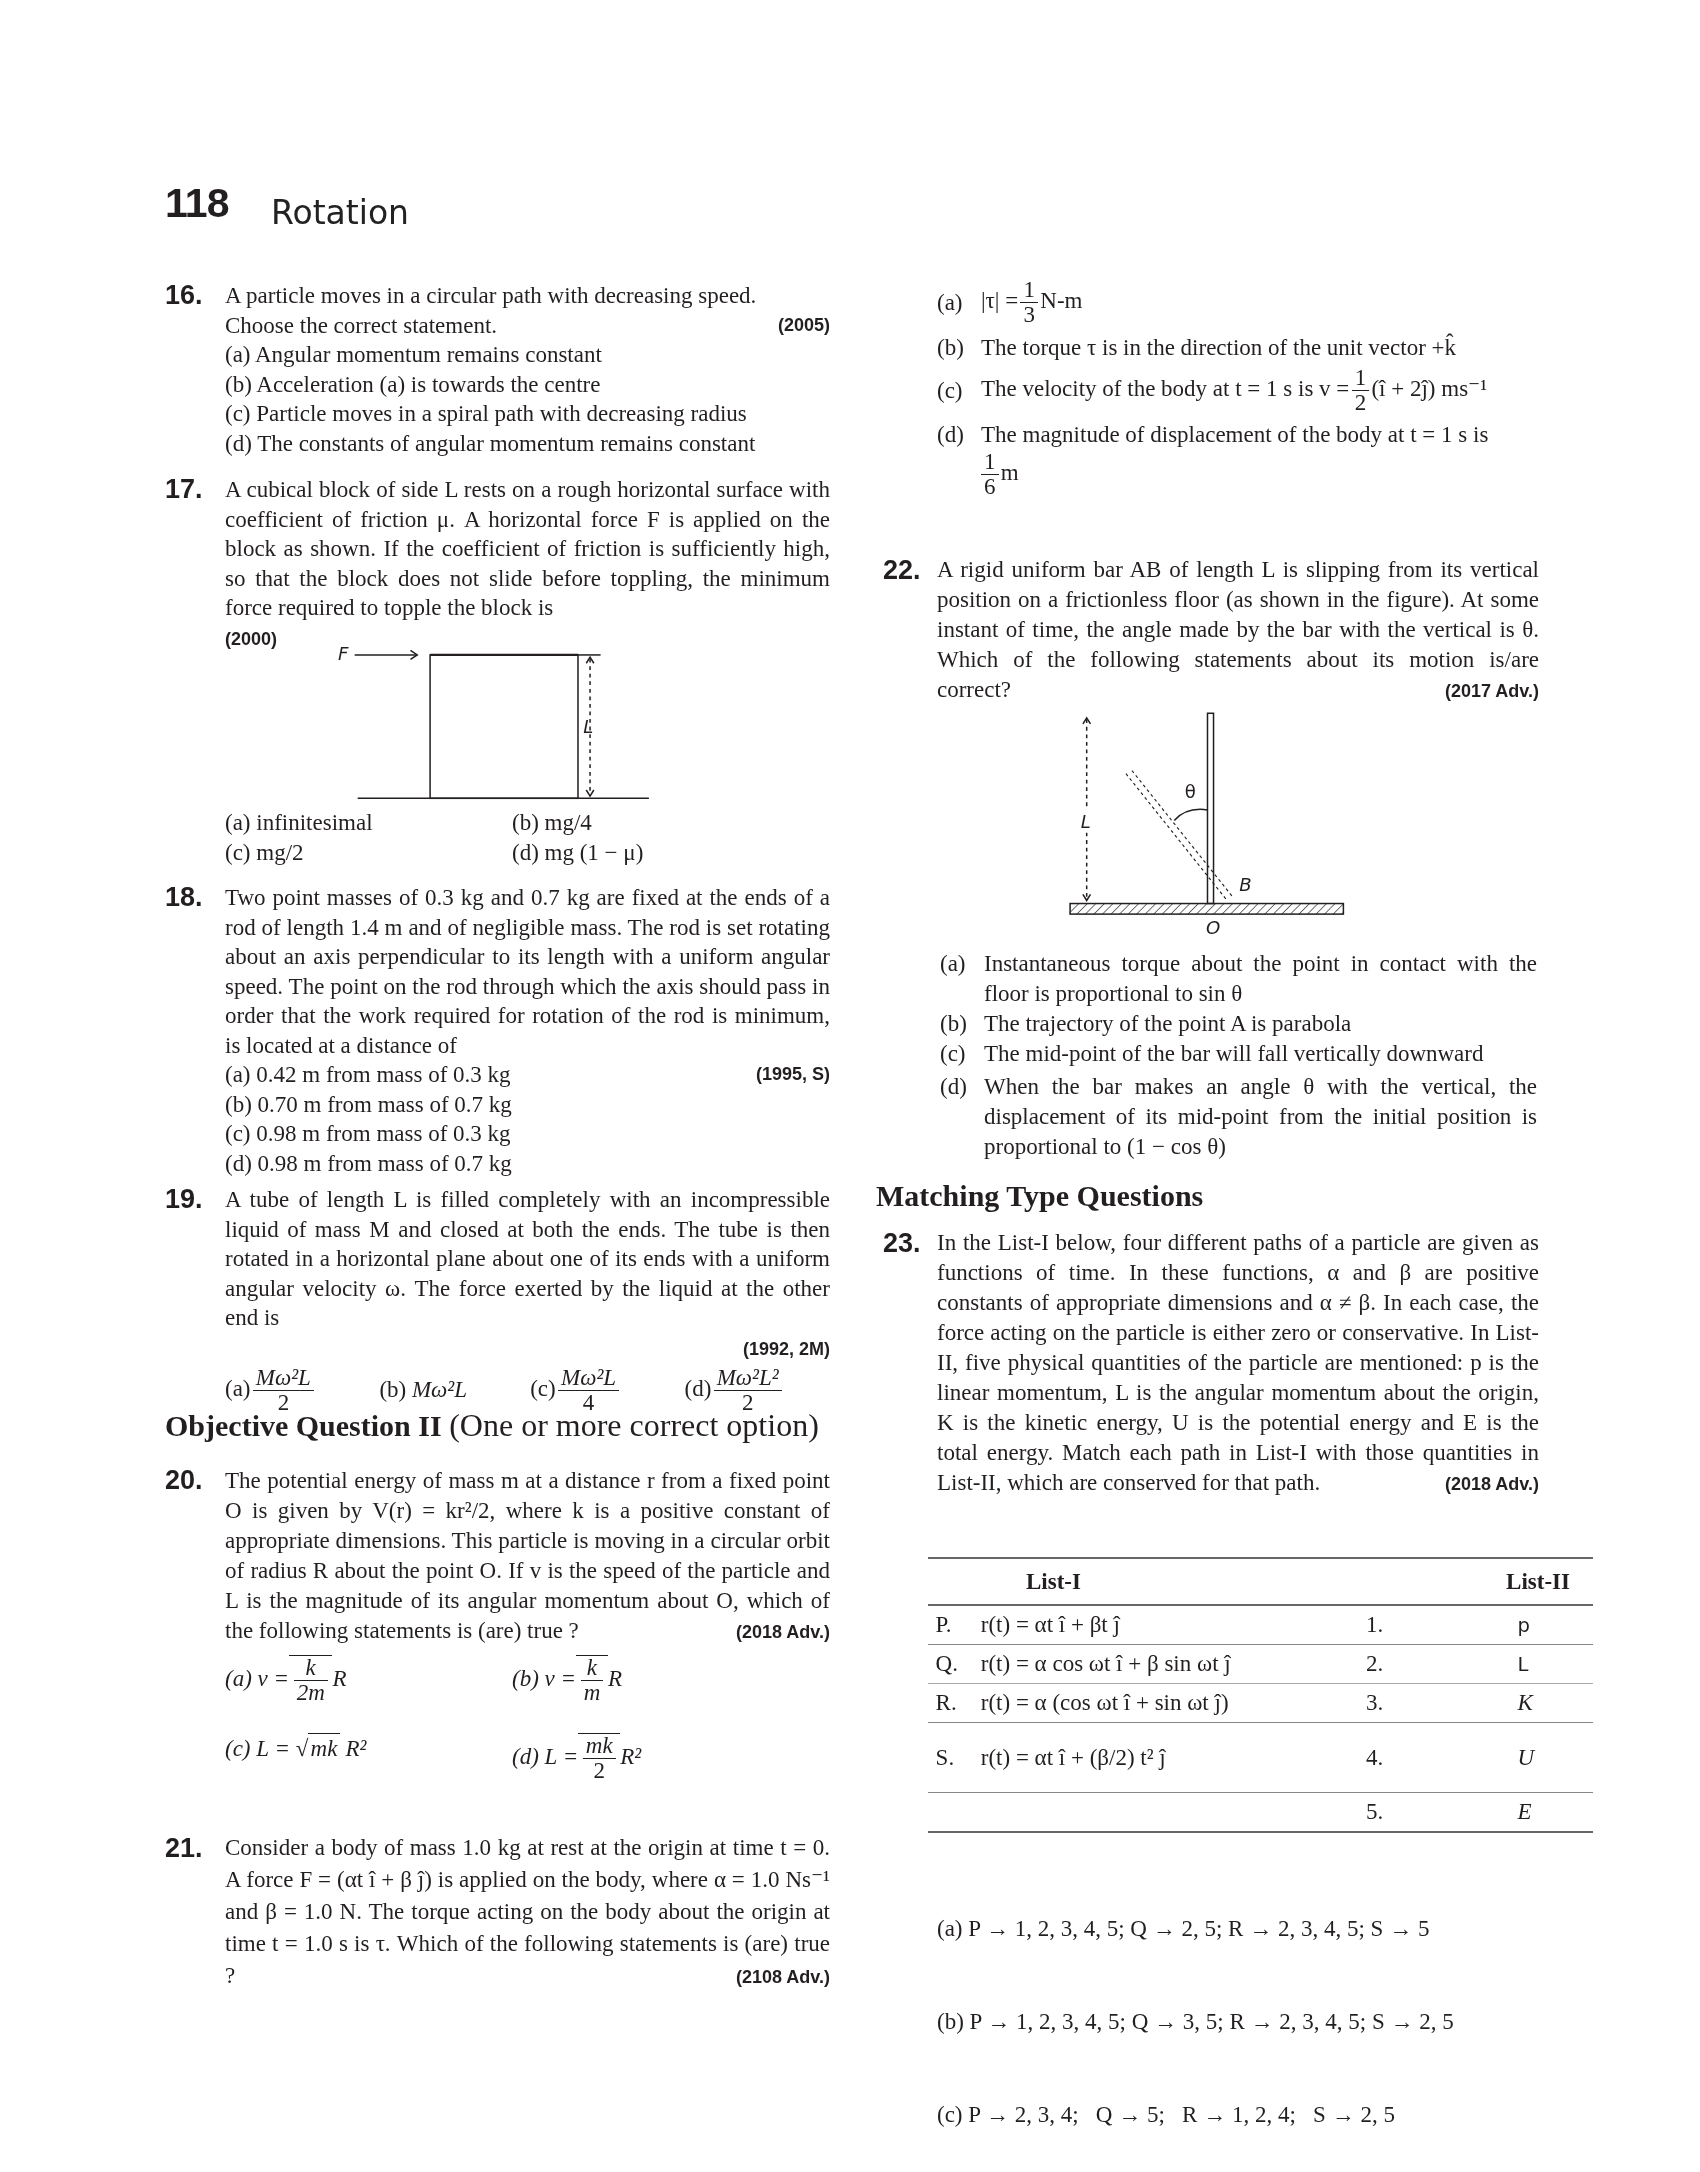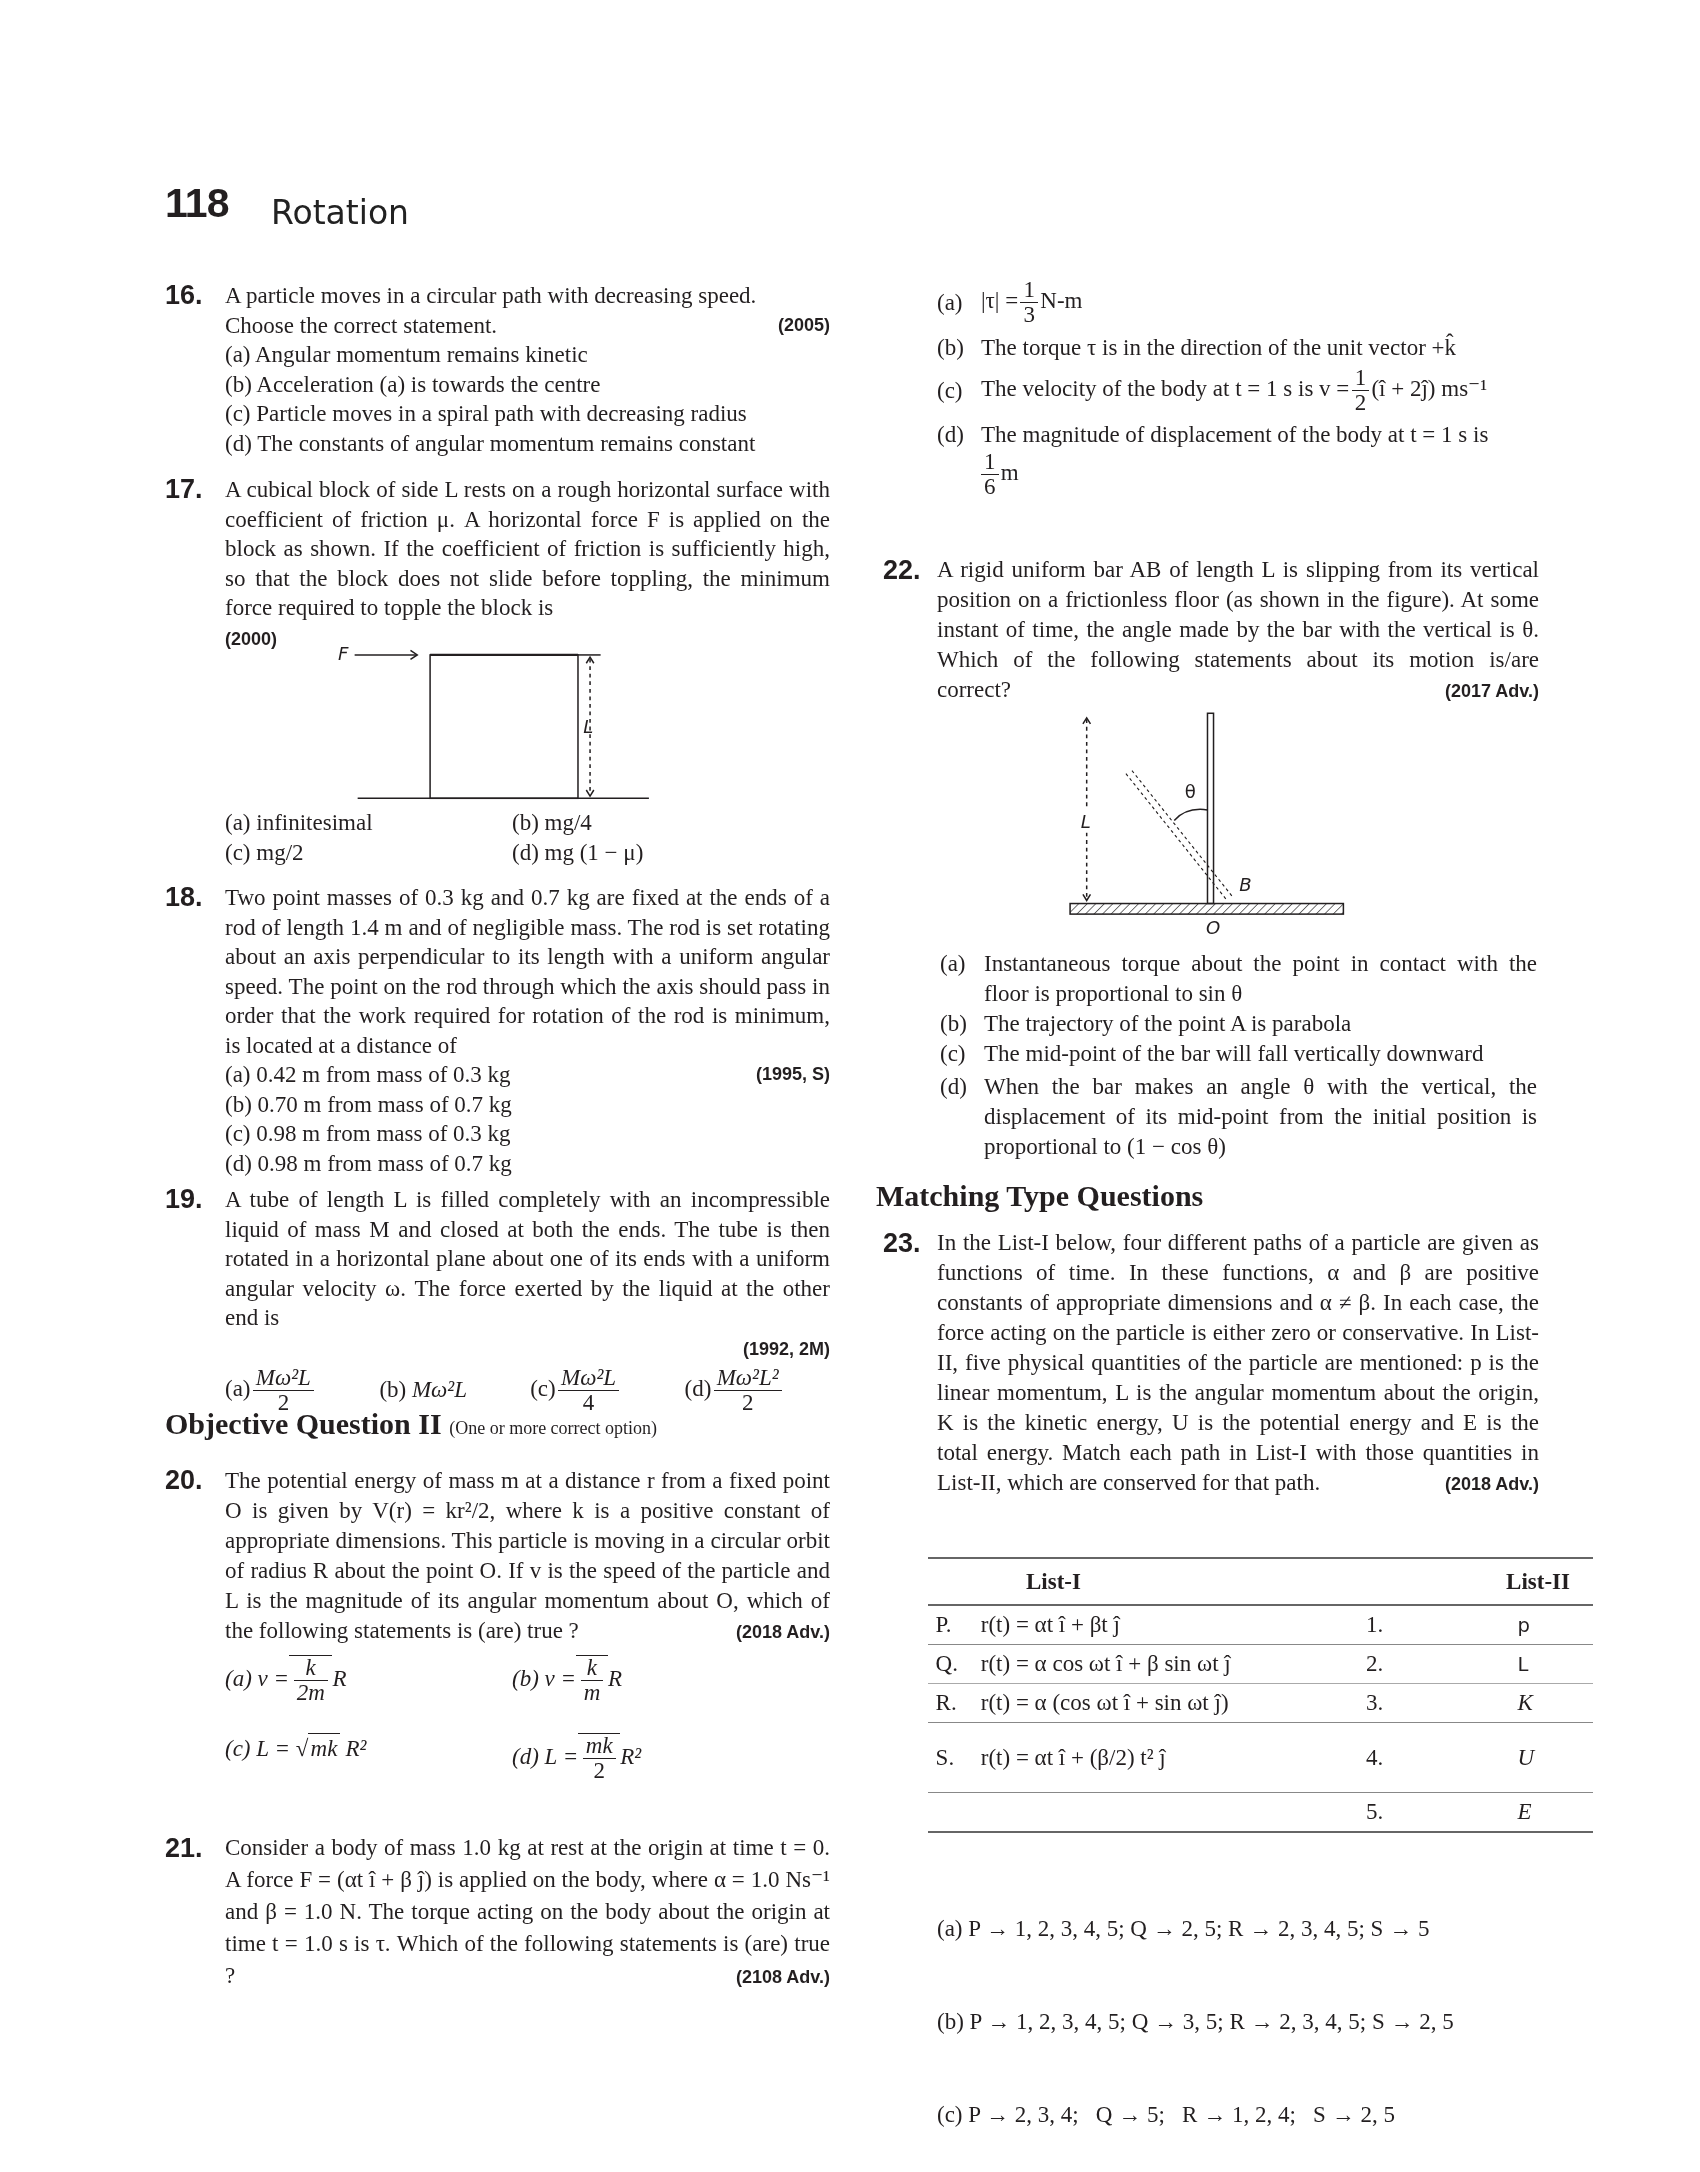--- a/index.html
+++ b/index.html
@@ -14,21 +14,21 @@
   .tag { float:right; font-family:"Liberation Sans", sans-serif; font-weight:bold; font-size:18px; }
   .opt { display:block; }
   .grid2 { display:grid; grid-template-columns: 287px 287px; }
   .grid4 { display:flex; align-items:center; gap:0; }
   i { font-style:italic; }
   .frac { display:inline-block; vertical-align:middle; text-align:center; line-height:1.05; margin:0 2.3px; }
   .frac .n { display:block; border-bottom:1.5px solid #231f20; padding:0 3px; }
   .frac .d { display:block; padding:0 3px; }
   .sqrt { display:inline-block; border-top:1.5px solid #231f20; padding:0 2.3px; }
   .section { position:absolute; font-size:30px; font-weight:bold; }
-  .section .sub { font-weight:normal; font-size:18px; }
+  .section .sub { font-weight:normal; font-size:32px; }
   .hang { display:flex; }
   .hang .lbl { flex:0 0 44px; }
   .hang .txt { flex:1; text-align:justify; }
   table.match { border-collapse:collapse; width:665px; font-size:23px; }
   table.match td, table.match th { padding:6px 7.6px; text-align:left; }
   table.match tr { border-bottom:1.5px solid #888; }
   table.match tr.head { border-top:2.3px solid #666; border-bottom:2.3px solid #666; }
   table.match tr.last { border-bottom:2.3px solid #666; }
   table.match th { font-weight:bold; }
   .sans { font-family:"DejaVu Sans", sans-serif; font-size:19.6px; }
@@ -37,21 +37,21 @@
 <body>
 
 <div class="abs page-num">118</div>
 <div class="abs chapter">Rotation</div>
 
 <div class="q" style="left:165px; top:281px; width:665px;">
   <span class="qnum">16.</span>
   <div class="qbody">
     <div>A particle moves in a circular path with decreasing speed.</div>
     <div><span>Choose the correct statement.</span><span class="tag">(2005)</span></div>
-    <span class="opt">(a) Angular momentum remains kinetic</span>
+    <span class="opt">(a) Angular momentum remains constant</span>
     <span class="opt">(b) Acceleration (a) is towards the centre</span>
     <span class="opt">(c) Particle moves in a spiral path with decreasing radius</span>
     <span class="opt">(d) The constants of angular momentum remains constant</span>
   </div>
 </div>
 
 <div class="q" style="left:165px; top:475px; width:665px;">
   <span class="qnum">17.</span>
   <div class="qbody">
     <div>A cubical block of side L rests on a rough horizontal surface with coefficient of friction μ. A horizontal force F is applied on the block as shown. If the coefficient of friction is sufficiently high, so that the block does not slide before toppling, the minimum force required to topple the block is</div>

